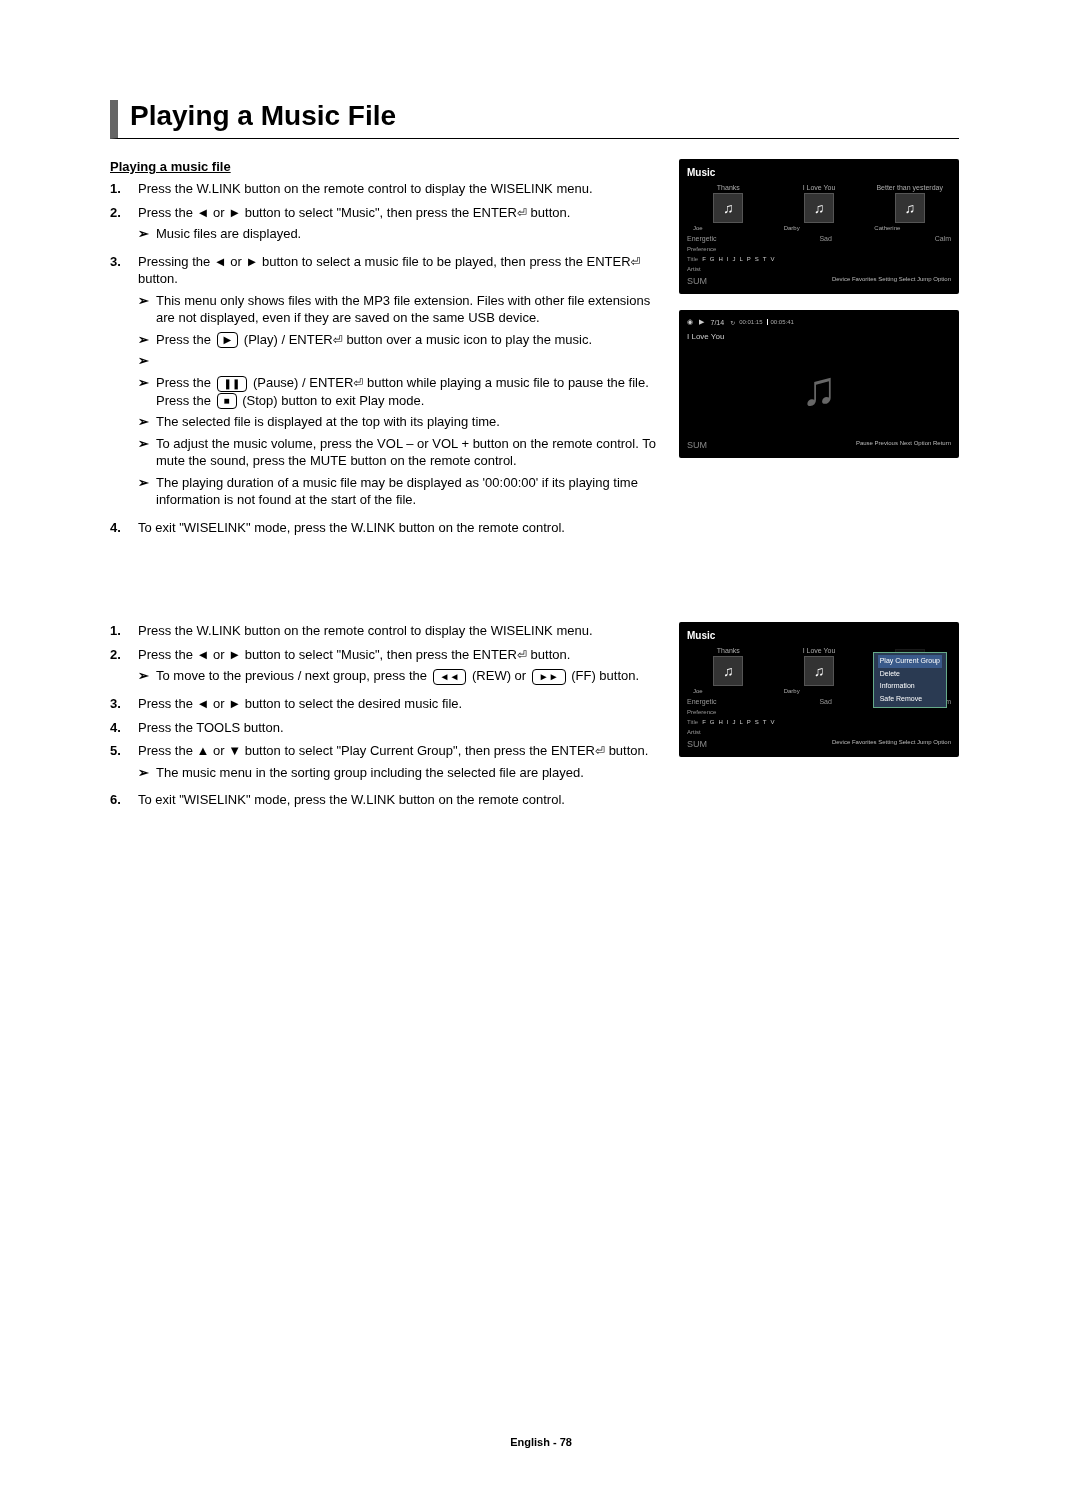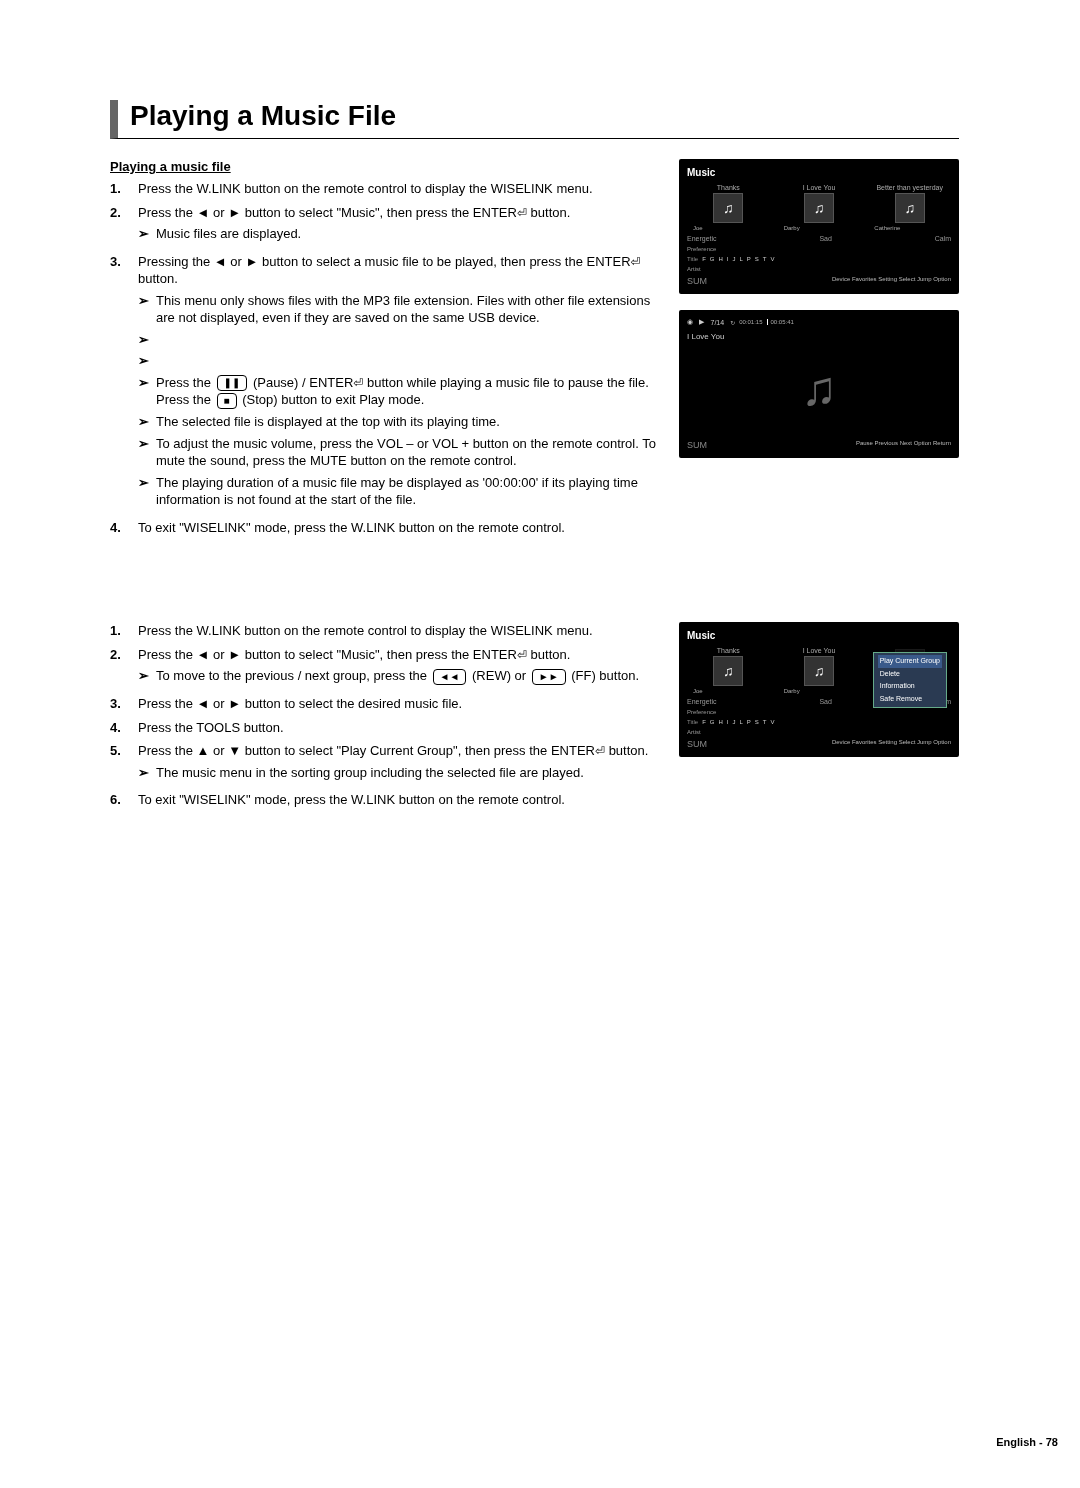--- a/index.html
+++ b/index.html
@@ -31,21 +31,21 @@
 .letters{display:flex;gap:4px;font-size:6px;color:#ccc;margin:4px 0;align-items:center}
 .letters span{flex-shrink:0}
 .footer-bar{display:flex;justify-content:space-between;color:#bbb;font-size:6px;margin-top:4px}
 .footer-left{font-size:9px;color:#888}
 .player-top{display:flex;align-items:center;gap:6px;font-size:7px;color:#ccc}
 .big-note{text-align:center;font-size:48px;color:#666;padding:20px 0}
 .popup{background:#2a3a52;border:1px solid #6a8;padding:2px 4px;position:absolute;right:12px;top:30px;font-size:7px;line-height:1.5}
 .popup div{white-space:nowrap;padding:1px 2px}
 .popup .hl{background:#3a5a8a}
 .section2{margin-top:80px}
-.page-footer{position:absolute;bottom:40px;left:0;width:100%;text-align:right;font-size:11px;font-weight:bold}
+.page-footer{position:absolute;bottom:40px;left:12px;width:100%;text-align:center;font-size:11px;font-weight:bold}
 .prog{display:flex;align-items:center;gap:4px;font-size:6px;color:#aaa}
 .prog .bar{flex:1;height:2px;background:#333;position:relative}
 .prog .bar::after{content:"";position:absolute;left:40%;top:-2px;width:1px;height:6px;background:#fff}
 </style>
 </head>
 <body>
 
 <div class="page">
 
   <div class="title-bar">
@@ -74,20 +74,21 @@
         <li>
             <span class="num">3.</span>
             <span class="txt"><span>Pressing the ◄ or ► button to select a music file to be played, then press the </span><span class="b">ENTER</span><span class="enter-icon"> ⏎</span><span> button.</span>
           <ul class="notes">
             <li>
                   <span class="arrow">➢</span>
                   <span>This menu only shows files with the MP3 file extension. Files with other file extensions are not displayed, even if they are saved on the same USB device.</span>
                 </li>
             <li>
                   <span class="arrow">➢</span>
+                  <span><span>Press the </span><span class="btn-icon">▶</span><span> (Play) / </span><span class="b">ENTER</span><span class="enter-icon"> ⏎</span><span> button over a music icon to play the music.</span></span>
                 </li>
             <li>
                   <span class="arrow">➢</span>
                 </li>
             <li>
                   <span class="arrow">➢</span>
                   <span><span>Press the </span><span class="btn-icon">❚❚</span><span> (Pause) / </span><span class="b">ENTER</span><span class="enter-icon"> ⏎</span><span> button while playing a music file to pause the file. Press the </span><span class="btn-icon">■</span><span> (Stop) button to exit Play mode.</span></span>
                 </li>
             <li>
                   <span class="arrow">➢</span>

